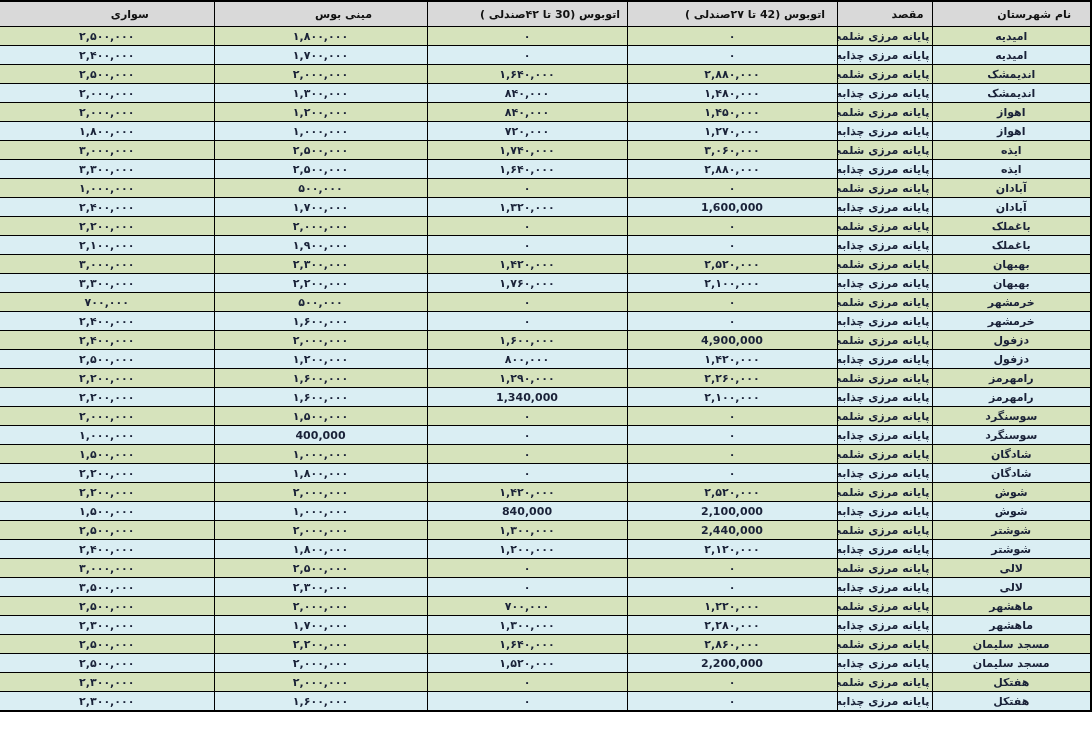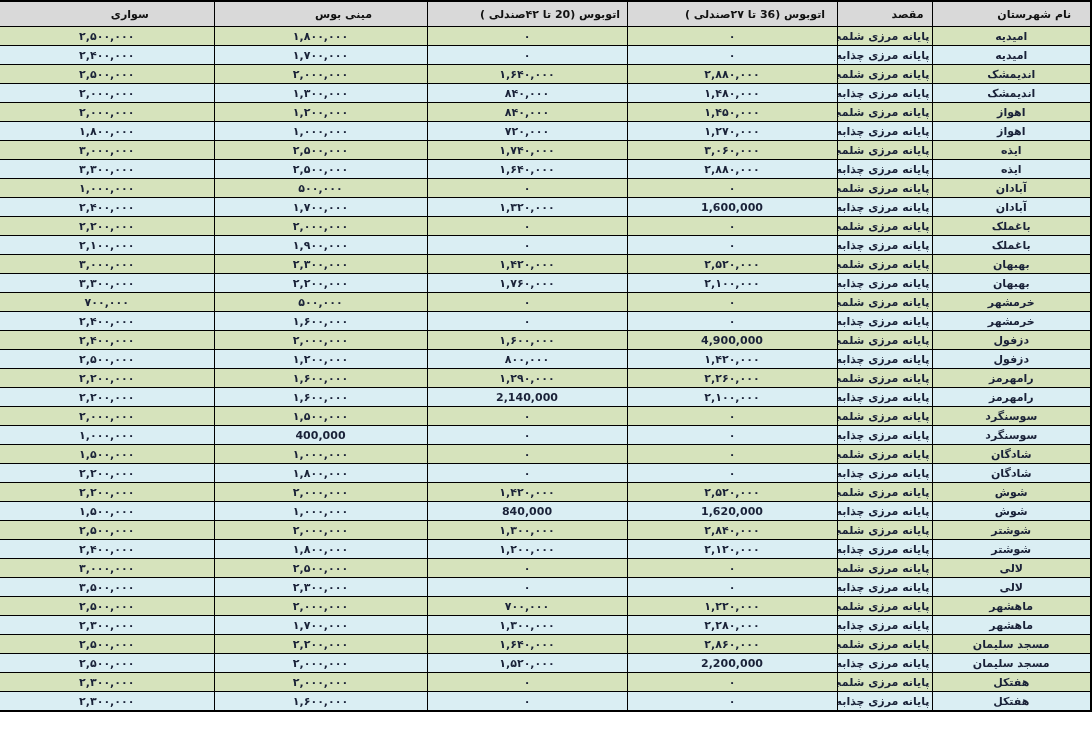--- a/index.html
+++ b/index.html
@@ -48,22 +48,22 @@
       <col style="width:95px">
       <col style="width:210px">
       <col style="width:200px">
       <col style="width:213px">
       <col style="width:215px">
     </colgroup>
     <thead>
       <tr>
         <th>نام شهرستان</th>
         <th>مقصد</th>
-        <th>اتوبوس (36 تا ۲۷صندلی )</th>
-        <th>اتوبوس (20 تا ۴۲صندلی )</th>
+        <th>اتوبوس (42 تا ۲۷صندلی )</th>
+        <th>اتوبوس (30 تا ۴۲صندلی )</th>
         <th>مینی بوس</th>
         <th>سواری</th>
       </tr>
     </thead>
     <tbody>
         <tr class="g">
           <td>امیدیه</td>
           <td>پایانه مرزی شلمچه</td>
           <td>۰</td>
           <td>۰</td>
@@ -211,21 +211,21 @@
           <td>پایانه مرزی شلمچه</td>
           <td>۲,۲۶۰,۰۰۰</td>
           <td>۱,۲۹۰,۰۰۰</td>
           <td>۱,۶۰۰,۰۰۰</td>
           <td>۲,۲۰۰,۰۰۰</td>
         </tr>
         <tr class="b">
           <td>رامهرمز</td>
           <td>پایانه مرزی چذابه</td>
           <td>۲,۱۰۰,۰۰۰</td>
-          <td>2,140,000</td>
+          <td>1,340,000</td>
           <td>۱,۶۰۰,۰۰۰</td>
           <td>۲,۲۰۰,۰۰۰</td>
         </tr>
         <tr class="g">
           <td>سوسنگرد</td>
           <td>پایانه مرزی شلمچه</td>
           <td>۰</td>
           <td>۰</td>
           <td>۱,۵۰۰,۰۰۰</td>
           <td>۲,۰۰۰,۰۰۰</td>
@@ -258,29 +258,29 @@
           <td>شوش</td>
           <td>پایانه مرزی شلمچه</td>
           <td>۲,۵۲۰,۰۰۰</td>
           <td>۱,۴۲۰,۰۰۰</td>
           <td>۲,۰۰۰,۰۰۰</td>
           <td>۲,۲۰۰,۰۰۰</td>
         </tr>
         <tr class="b">
           <td>شوش</td>
           <td>پایانه مرزی چذابه</td>
-          <td>1,620,000</td>
+          <td>2,100,000</td>
           <td>840,000</td>
           <td>۱,۰۰۰,۰۰۰</td>
           <td>۱,۵۰۰,۰۰۰</td>
         </tr>
         <tr class="g">
           <td>شوشتر</td>
           <td>پایانه مرزی شلمچه</td>
-          <td>۲,۸۴۰,۰۰۰</td>
+          <td>2,440,000</td>
           <td>۱,۳۰۰,۰۰۰</td>
           <td>۲,۰۰۰,۰۰۰</td>
           <td>۲,۵۰۰,۰۰۰</td>
         </tr>
         <tr class="b">
           <td>شوشتر</td>
           <td>پایانه مرزی چذابه</td>
           <td>۲,۱۲۰,۰۰۰</td>
           <td>۱,۲۰۰,۰۰۰</td>
           <td>۱,۸۰۰,۰۰۰</td>

